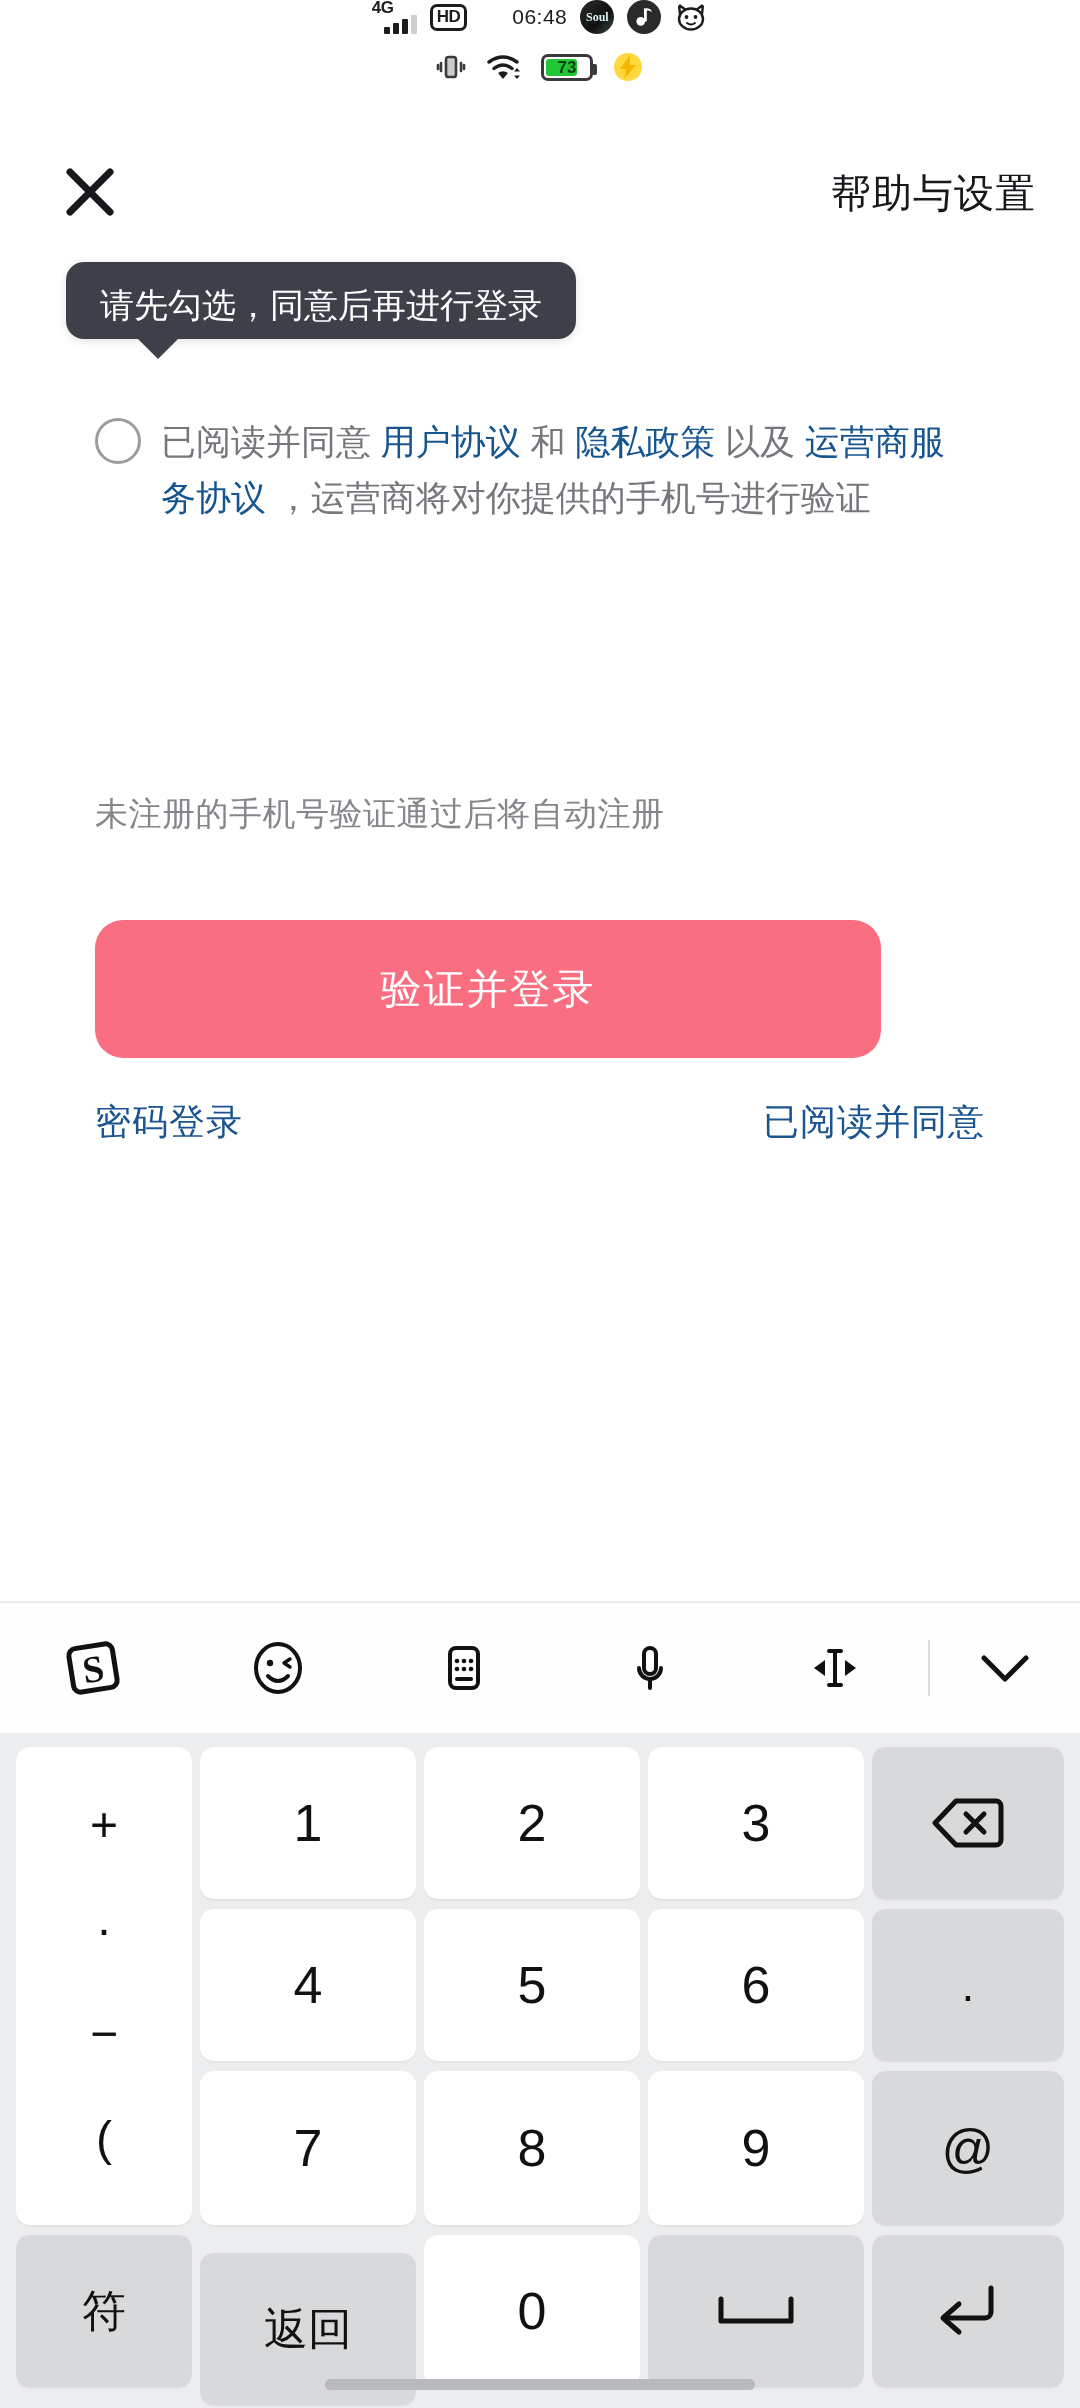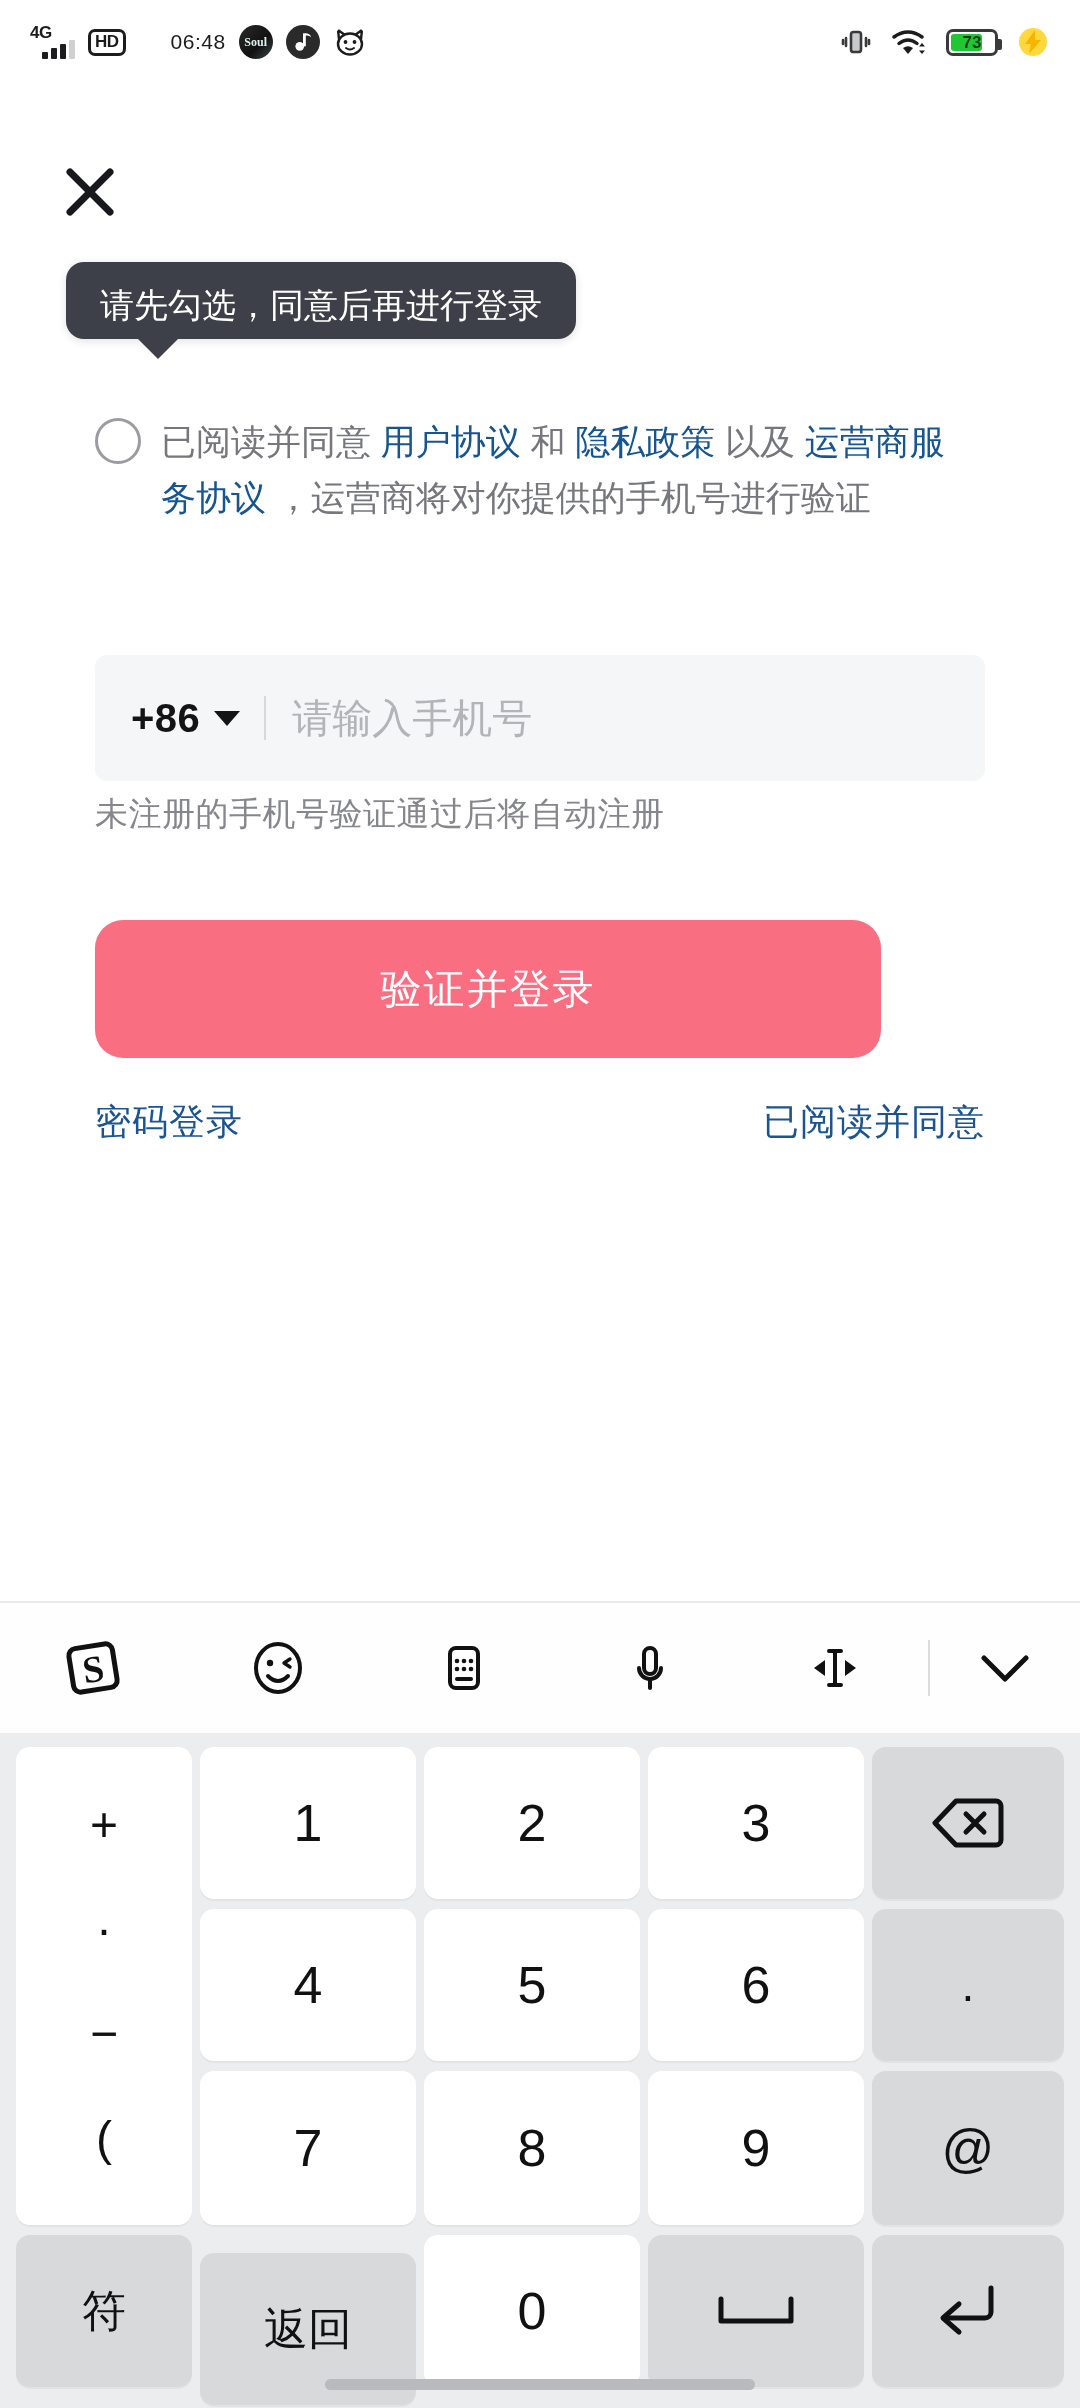--- a/index.html
+++ b/index.html
@@ -9,20 +9,21 @@
     font-family:"Liberation Sans","DejaVu Sans",sans-serif;
     overflow:hidden;
   }
   .screen { position:relative; width:1080px; height:2408px; background:#fff; }
 
   
   .statusbar {
     position:absolute; top:0; left:0; width:1080px; height:84px;
     display:flex; align-items:center; justify-content:space-between;
     padding:0 30px;
+    flex-direction:column;
   }
   .sb-left { display:flex; align-items:center; gap:13px; }
   .sb-right { display:flex; align-items:center; gap:18px; }
 
   .net { display:flex; align-items:flex-end; gap:3px; position:relative; height:34px; }
   .net-label { font-size:17px; font-weight:700; color:#1c1c1e; position:absolute; top:-2px; left:0; letter-spacing:-0.5px; }
   .bars { display:flex; align-items:flex-end; gap:3px; margin-top:16px; margin-left:12px; }
   .bars i { display:block; width:6px; background:#1c1c1e; border-radius:1px; }
   .bars i:nth-child(1){height:7px;}
   .bars i:nth-child(2){height:11px;}
@@ -251,38 +252,33 @@
       </span>
     </div>
   </div>
 
   <div class="topnav">
     <div class="close-btn">
       <svg width="52" height="52" viewBox="0 0 52 52">
         <path d="M6 6 L46 46 M46 6 L6 46" stroke="#17181c" stroke-width="7" stroke-linecap="round"></path>
       </svg>
     </div>
+    <div class="help-link">帮助与设置</div>
   </div>
 
   <div class="tooltip">
     <span>请先勾选，同意后再进行登录</span>
     <span class="tail"></span>
   </div>
 
   <div class="agree-row">
     <div class="checkbox"></div>
     <div class="agree-text"><span>已阅读并同意 </span><span class="lnk">用户协议</span><span> 和 </span><span class="lnk">隐私政策</span><span> 以及 </span><span class="lnk">运营商服务协议</span><span> ，运营商将对你提供的手机号进行验证</span></div>
   </div>
 
-  <div class="phone-field">
-    <span class="cc">+86</span>
-    <span class="cc-caret"></span>
-    <span class="divider-v"></span>
-    <span class="phone-ph">请输入手机号</span>
-  </div>
 
   <div class="hint">未注册的手机号验证通过后将自动注册</div>
 
   <div class="login-btn" style="background: rgb(250, 110, 130);">
     <span>验证并登录</span>
   </div>
 
   <div class="sec-links">
     <span style="color: rgb(27, 84, 144);">密码登录</span>
     <span style="color: rgb(27, 84, 144);">已阅读并同意</span>

